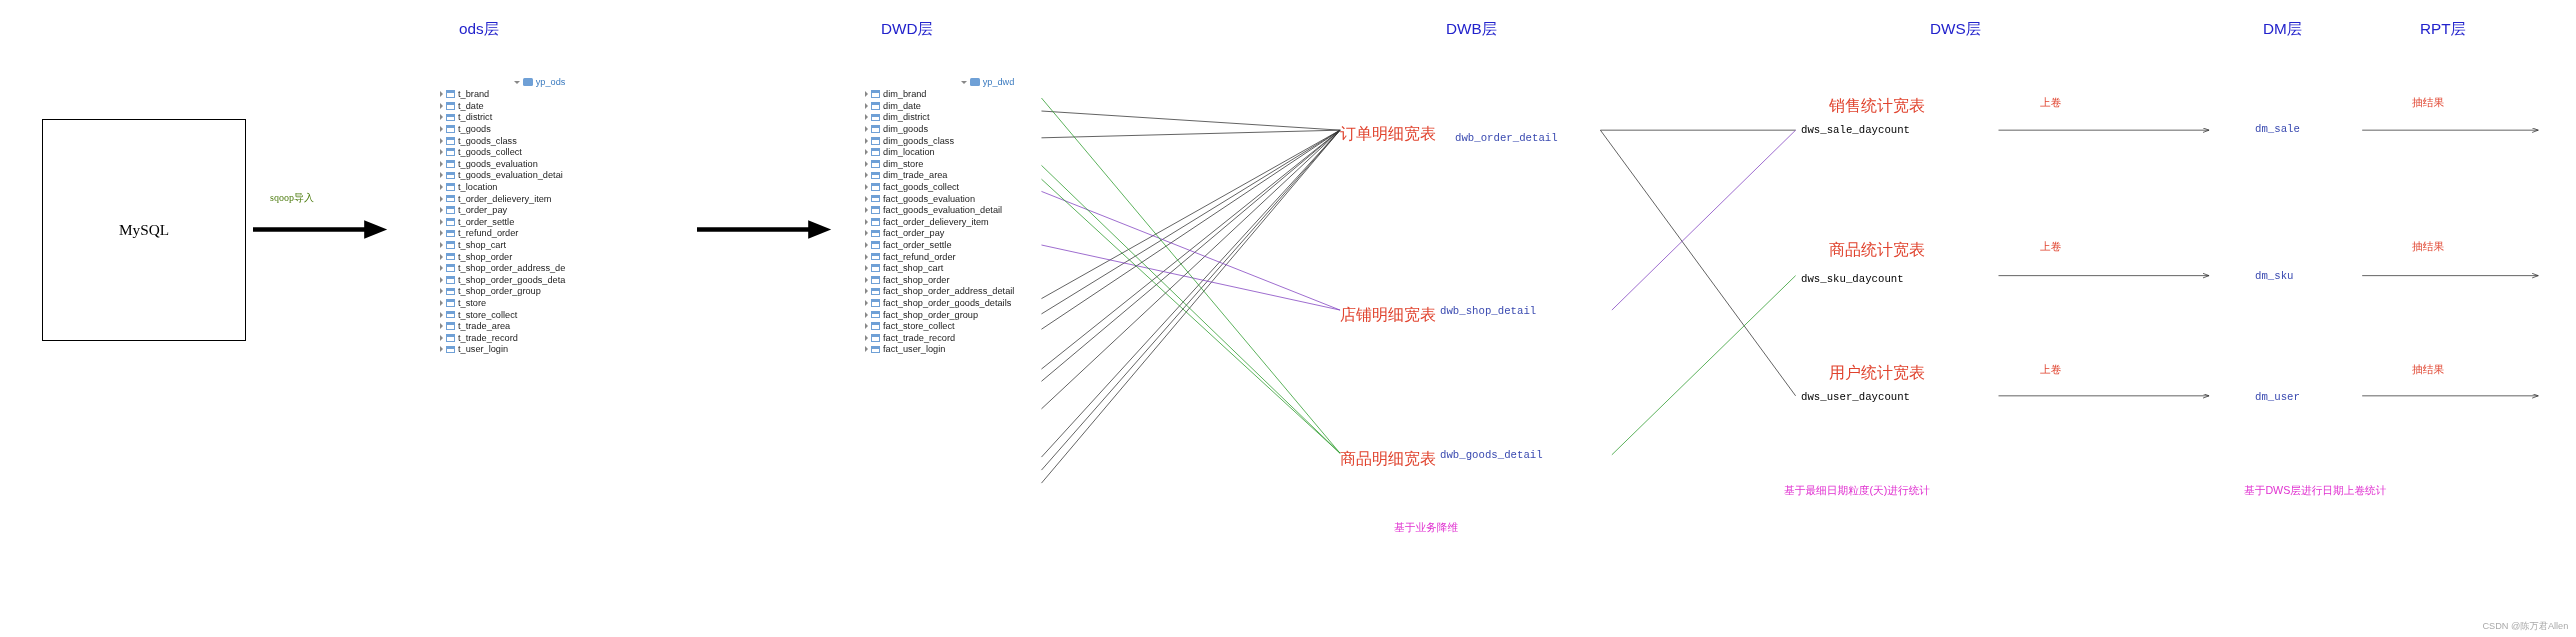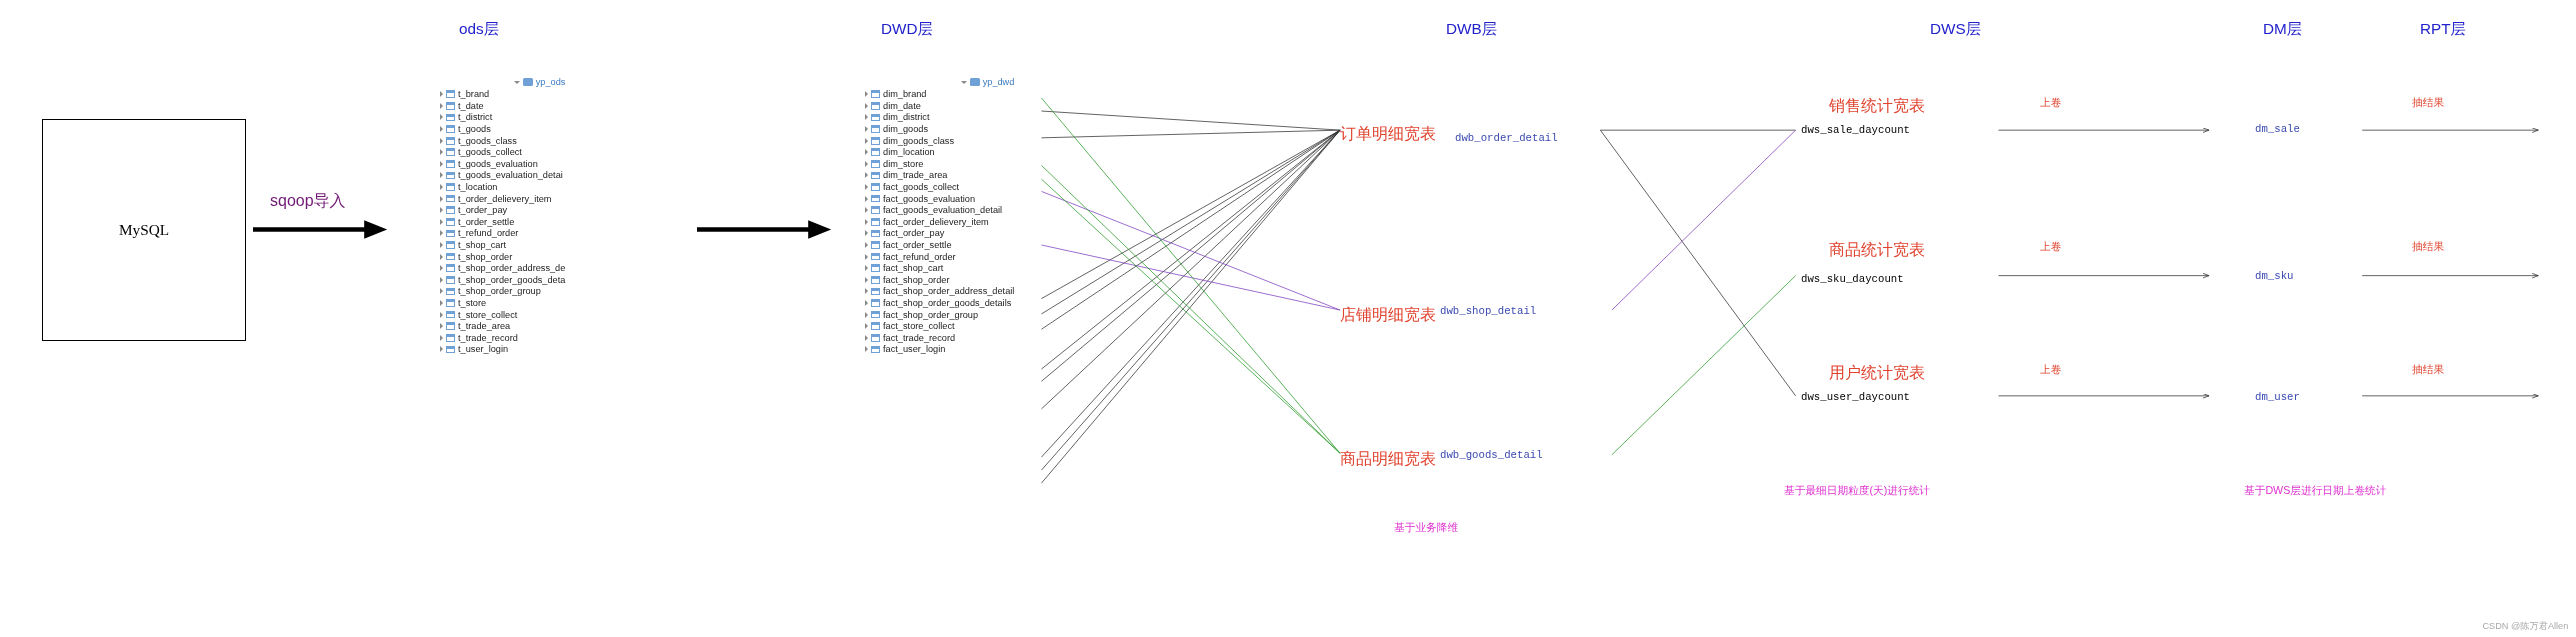--- a/index.html
+++ b/index.html
@@ -21,24 +21,24 @@
       position: absolute;
       border: 1.5px solid #000;
       padding: 46px 23px;
       display: flex;
       align-items: center;
       justify-content: center;
       font-size: 15.3px;
       font-family: "Times New Roman", serif;
     }
     .red-label {
-      color: #701a75;
-      font-size: 16px;
-      position: absolute;
-      font-family: Liberation Sans, sans-serif;
+      color: #4d7c0f;
+      font-size: 10px;
+      position: absolute;
+      font-family: Liberation Serif, serif;
     }
     .table-list {
       position: absolute;
       font-size: 9.2px;
       color: #222;
     }
     .db-head {
       display: flex;
       align-items: center;
       gap: 3.1px;

